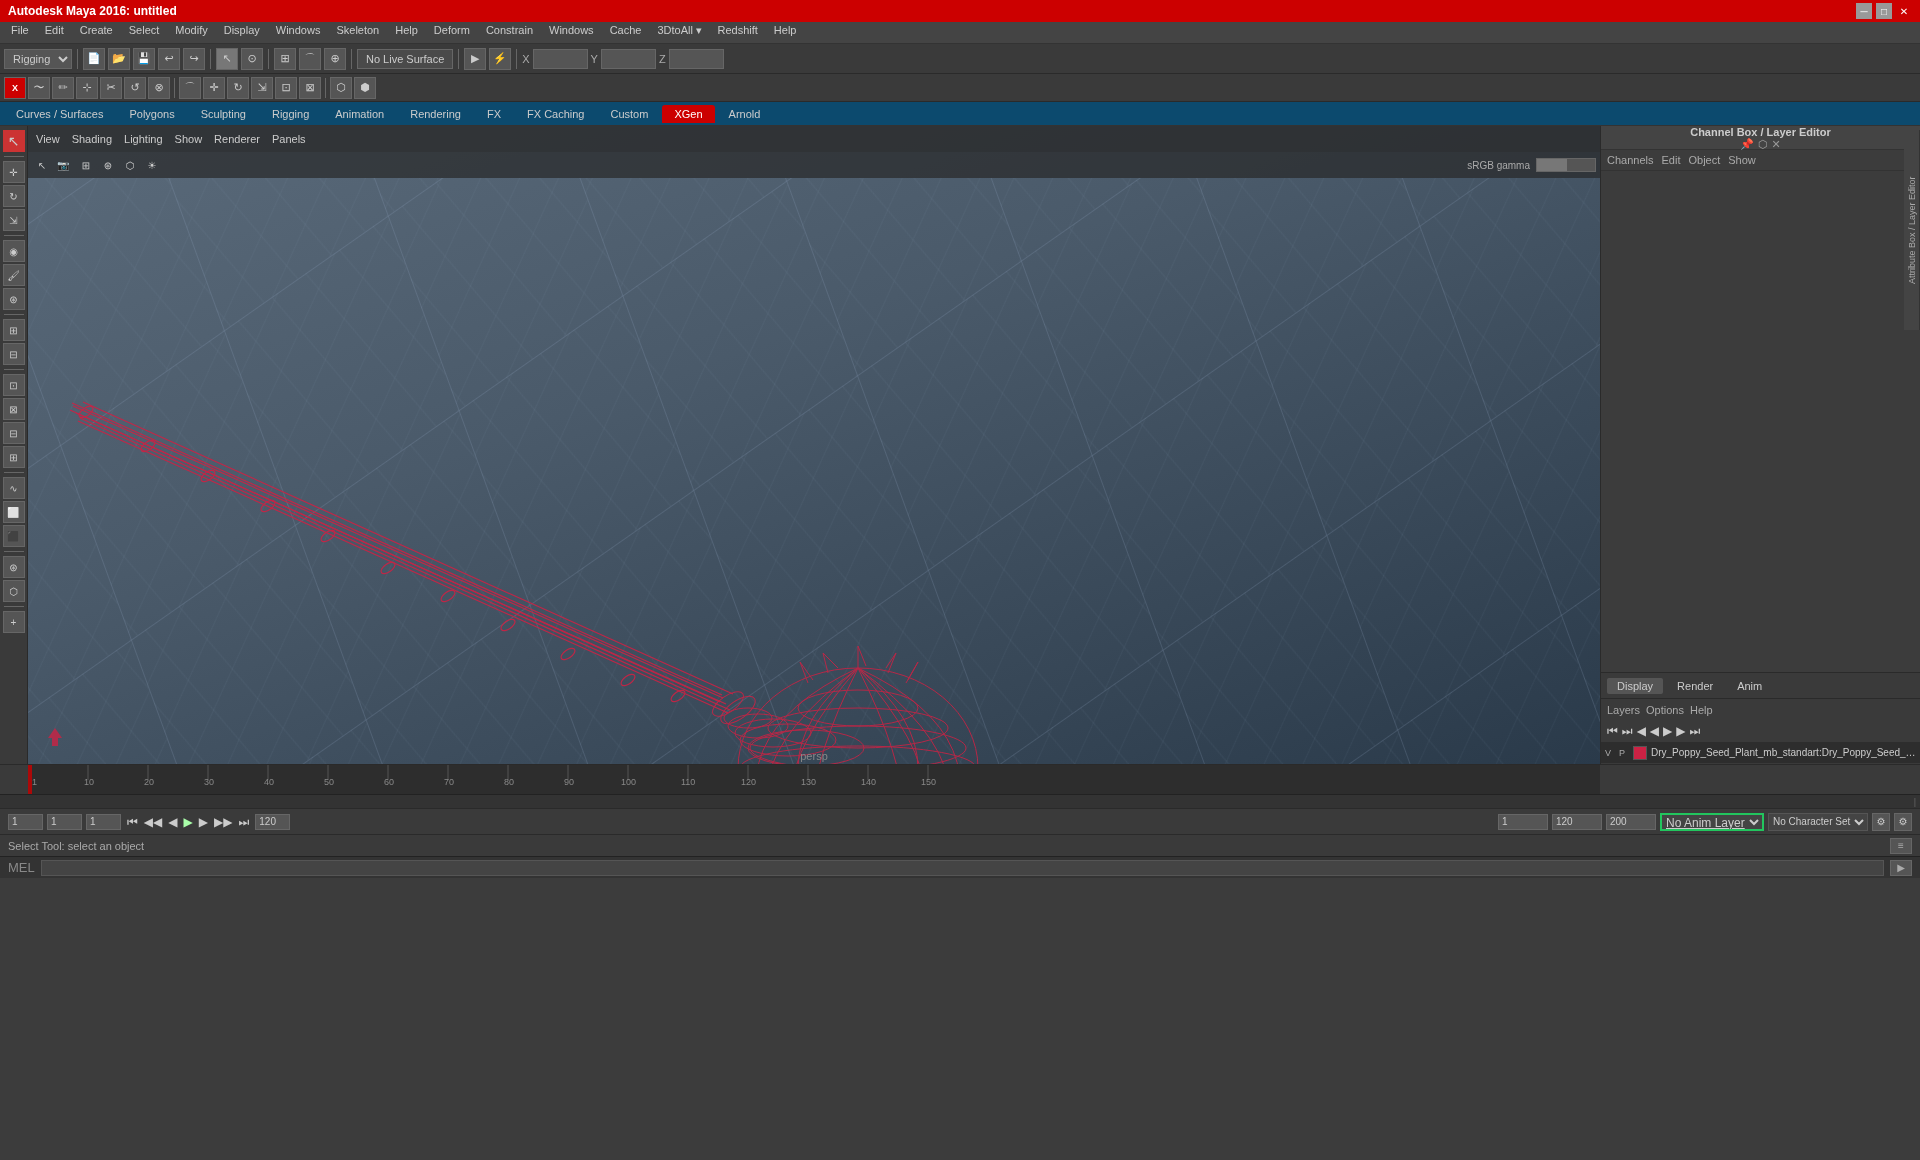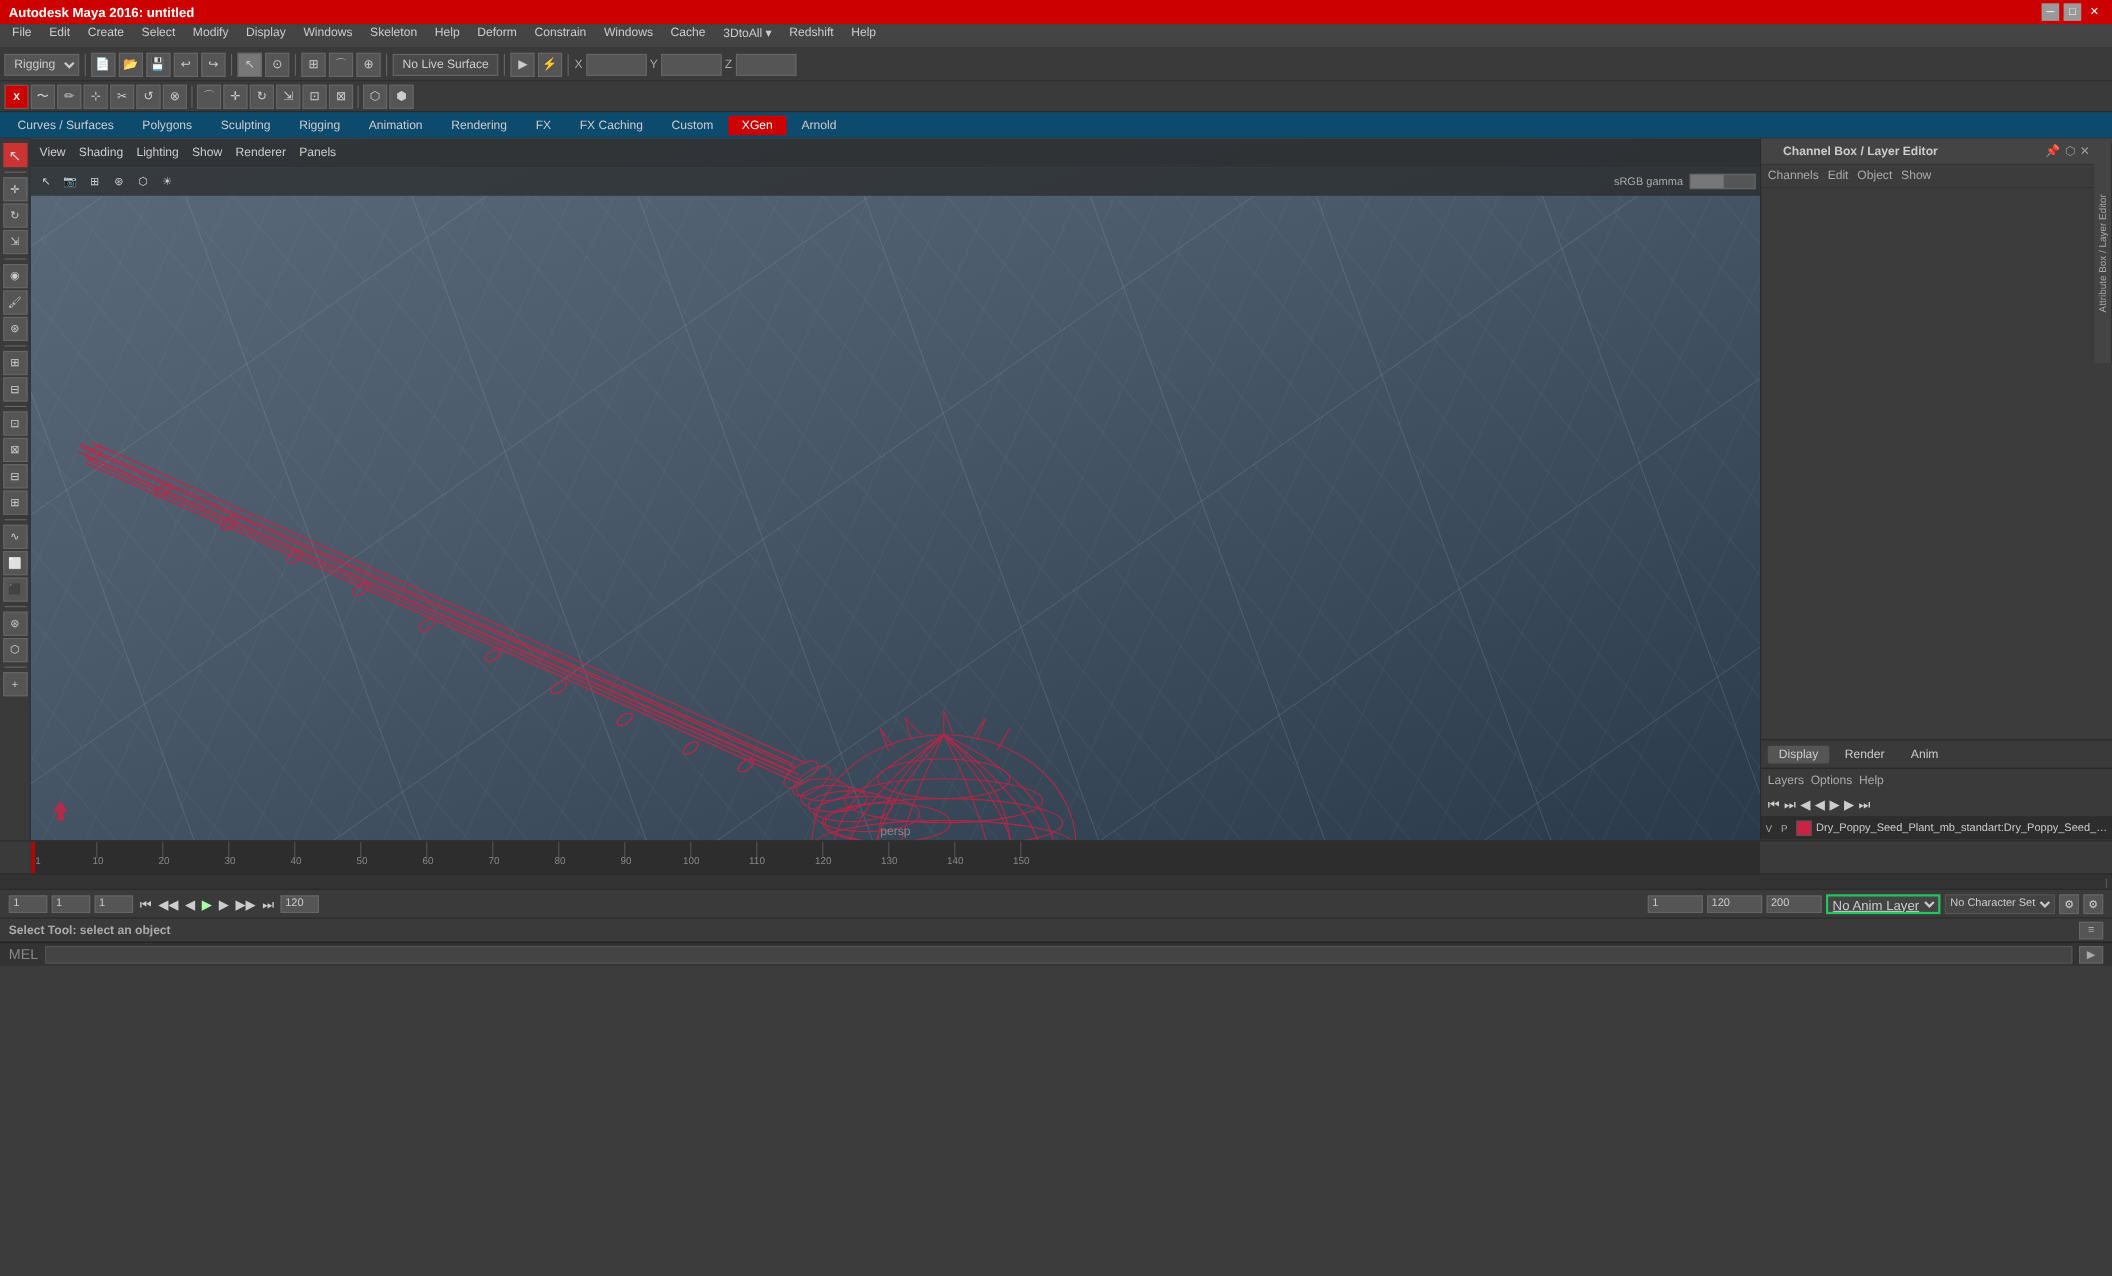--- a/index.html
+++ b/index.html
@@ -135,22 +135,23 @@
       width: 30px; height: 30px;
     }
 
     
     #right-panel {
       width: 320px; background: #3c3c3c; border-left: 1px solid #2a2a2a;
       display: flex; flex-direction: column; flex-shrink: 0;
     }
     #right-panel-header {
       height: 24px; background: #444; display: flex; align-items: center;
-      justify-content: space-between; padding: 0 20px;
+      justify-content: space-between; padding: 0 8px;
       border-bottom: 1px solid #333;
+      flex-direction: column;
     }
     .panel-title { font-size: 11px; color: #ccc; font-weight: bold; }
     .panel-icons { display: flex; gap: 4px; }
     .panel-icon { color: #999; font-size: 11px; cursor: pointer; }
 
     #channel-tabs {
       display: flex; align-items: center; padding: 4px 6px; gap: 8px;
       border-bottom: 1px solid #333; background: #3c3c3c;
     }
     .ch-tab { color: #aaa; font-size: 11px; cursor: pointer; }
@@ -214,21 +215,21 @@
     .frame-input {
       width: 40px; height: 16px; background: #555; border: 1px solid #666;
       color: #ccc; font-size: 10px; padding: 0 3px;
     }
     .transport-controls { display: flex; align-items: center; gap: 2px; }
     .tc-btn { color: #ccc; font-size: 12px; cursor: pointer; padding: 0 2px; }
 
     
     #status-bar {
       height: 22px; background: #3a3a3a; display: flex; align-items: center;
-      padding: 0 8px; border-top: 1px solid #2a2a2a; font-weight: bold;
+      padding: 0 8px; border-top: 1px solid #2a2a2a;
     }
     .status-text { color: #aaa; font-size: 11px; }
 
     
     #mel-bar {
       height: 22px; background: #333; display: flex; align-items: center;
       padding: 0 8px; gap: 6px; border-top: 1px solid #222;
     }
     .mel-label { color: #888; font-size: 13px; }
     #mel-input {

